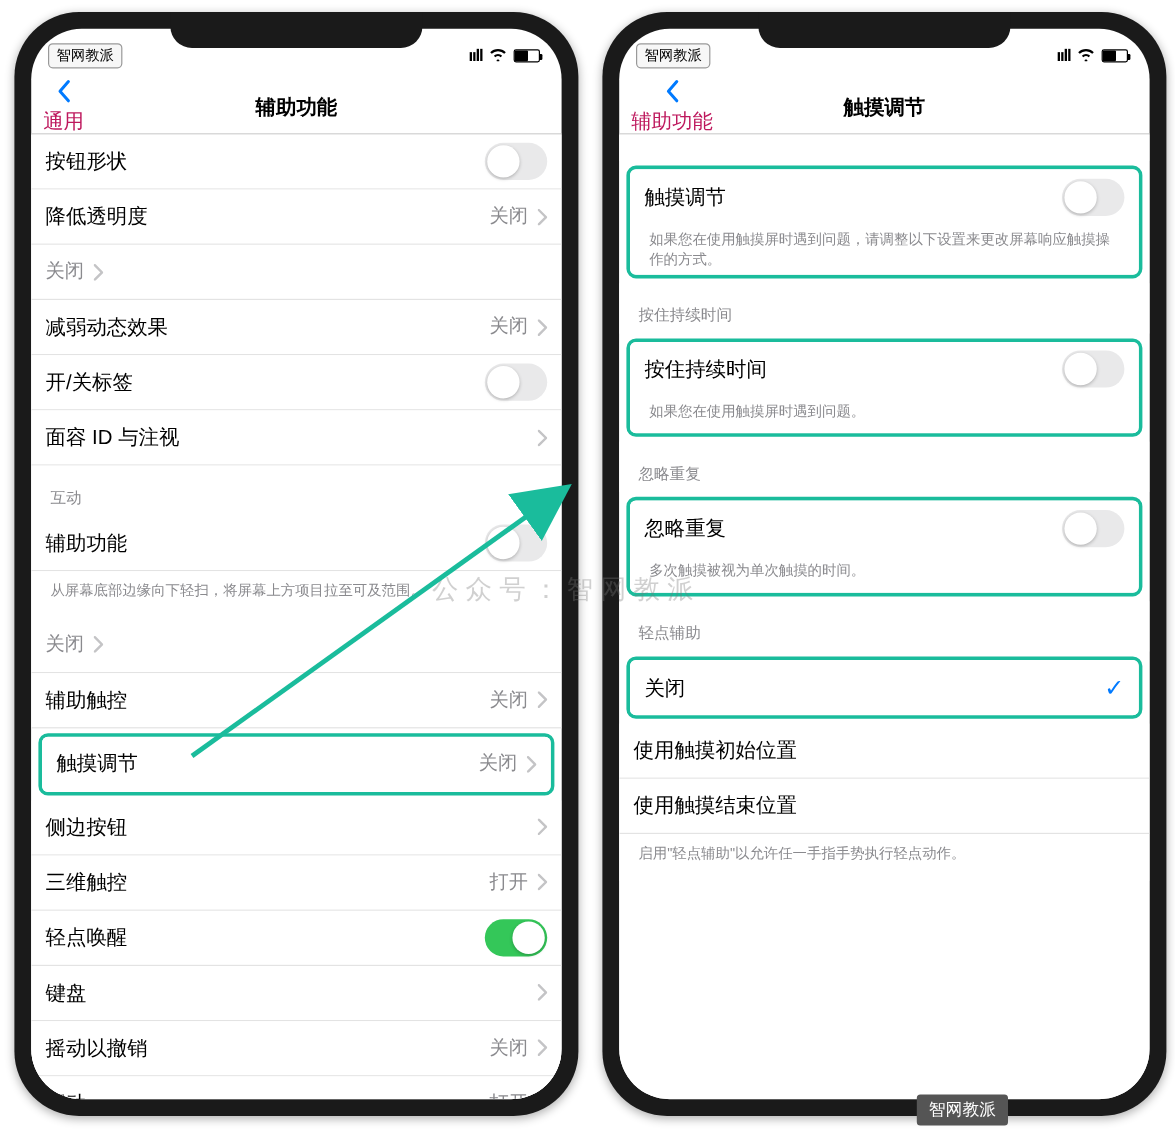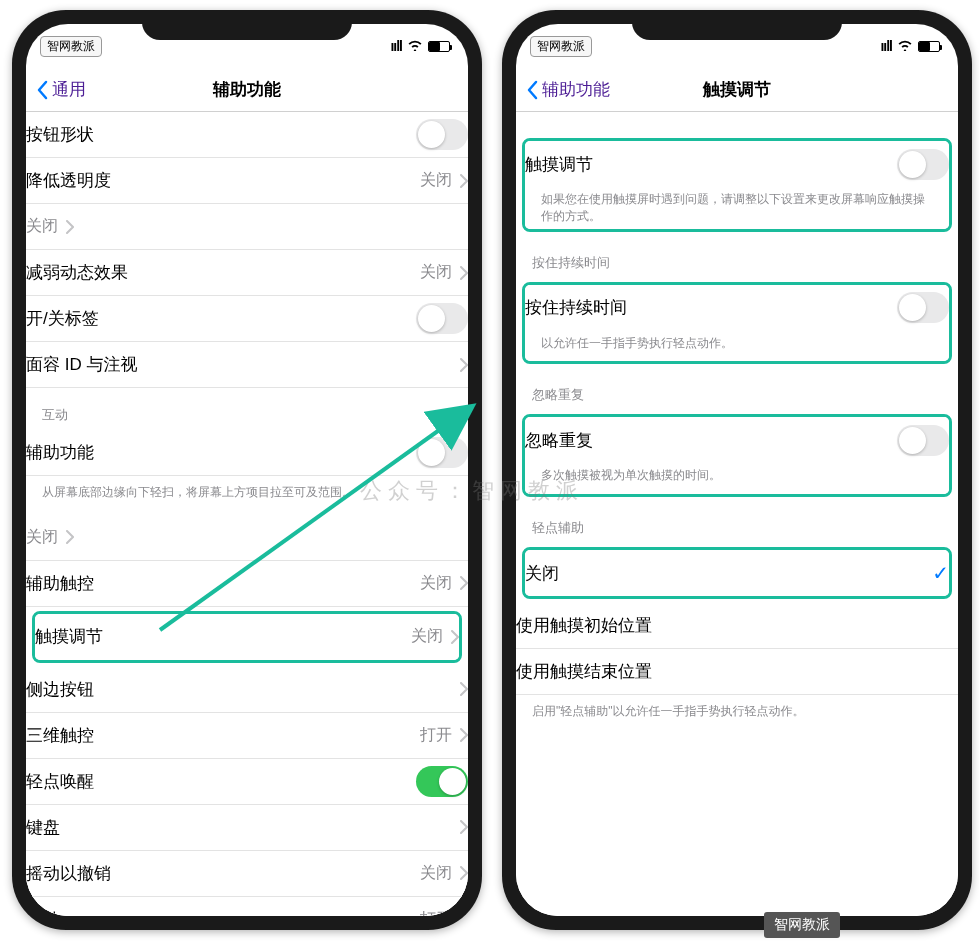--- a/index.html
+++ b/index.html
@@ -57,39 +57,40 @@
   .sb-batt::after{content:"";position:absolute;right:-3px;top:3px;width:2px;height:5px;background:#000;border-radius:0 1px 1px 0;}
   .sb-batt i{display:block;width:55%;height:100%;background:#000;border-radius:1px;}
   .navbar {
     height: 44px;
     display: flex; align-items: center;
     position: relative;
     border-bottom: 0.5px solid #d0d0d0;
   }
   .nav-back {
     display: flex; align-items: center; gap: 4px;
-    color: #4c1d95; font-size: 17px;
+    color: #be185d; font-size: 17px;
     padding-left: 10px;
     cursor: pointer;
+    flex-direction: column;
   }
   .nav-back svg { width: 12px; height: 20px; }
   .nav-title {
     position: absolute; left: 0; right: 0; text-align: center;
     font-size: 17px; font-weight: 600;
     pointer-events: none;
   }
   .content {
     height: calc(100% - 88px);
     overflow: hidden;
     background: #fff;
   }
   .row {
     display: flex; align-items: center;
     height: 46px;
-    padding: 0 0;
+    padding: 0 12px;
     border-bottom: 0.5px solid #e3e3e3;
     font-size: 17px;
     background:#fff;
   }
   .row.noborder{border-bottom:none;}
   .row .label { flex: 1; color: #000; }
   .row .value { color: #8a8a8e; font-size: 16px; }
   .row .chev { margin-left: 8px; color:#c4c4c6;}
   .row .chev svg{width:8px;height:14px;display:block;}
   .toggle {
@@ -367,21 +368,21 @@
       </div>
 
       <div class="section-header">按住持续时间</div>
       <div class="hl-box">
         <div class="row">
           <span class="label">按住持续时间</span>
           <span class="toggle">
                 <span class="knob"></span>
               </span>
         </div>
-        <div class="footer-text">以允许任一手指手势执行轻点动作。</div>
+        <div class="footer-text">如果您在使用触摸屏时遇到问题。</div>
       </div>
 
       <div class="section-header">忽略重复</div>
       <div class="hl-box">
         <div class="row">
           <span class="label">忽略重复</span>
           <span class="toggle">
                 <span class="knob"></span>
               </span>
         </div>

